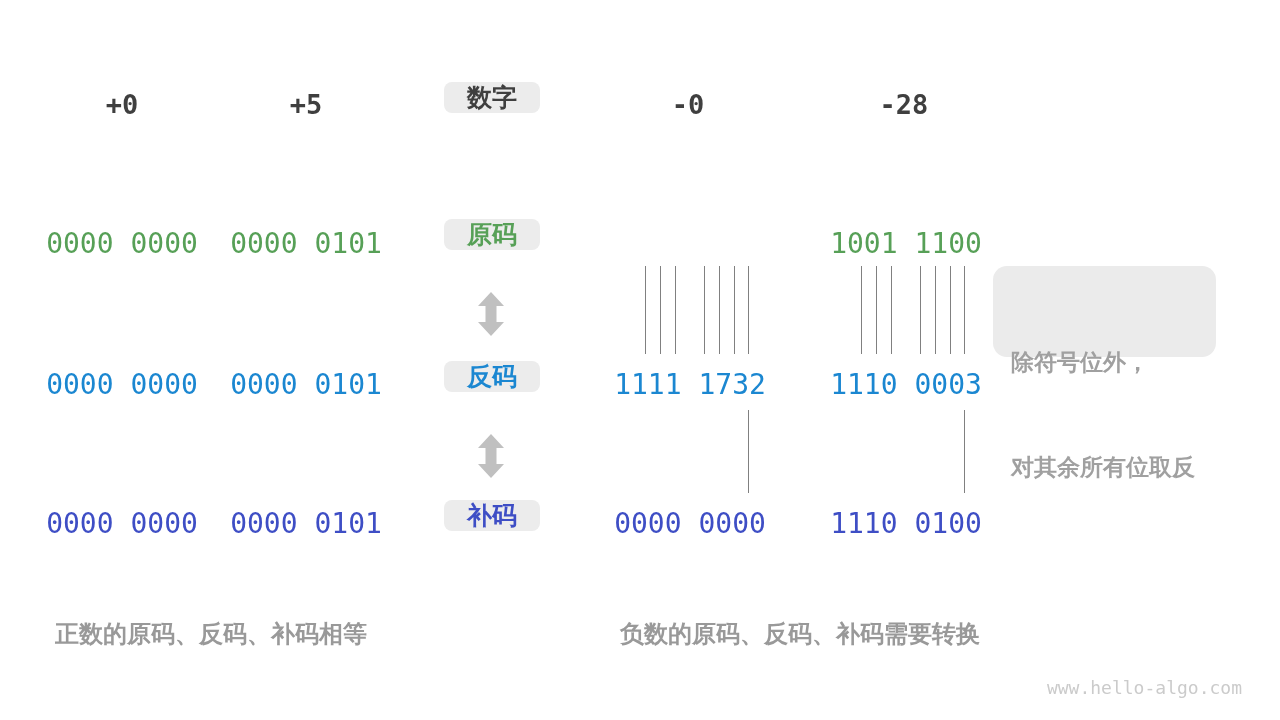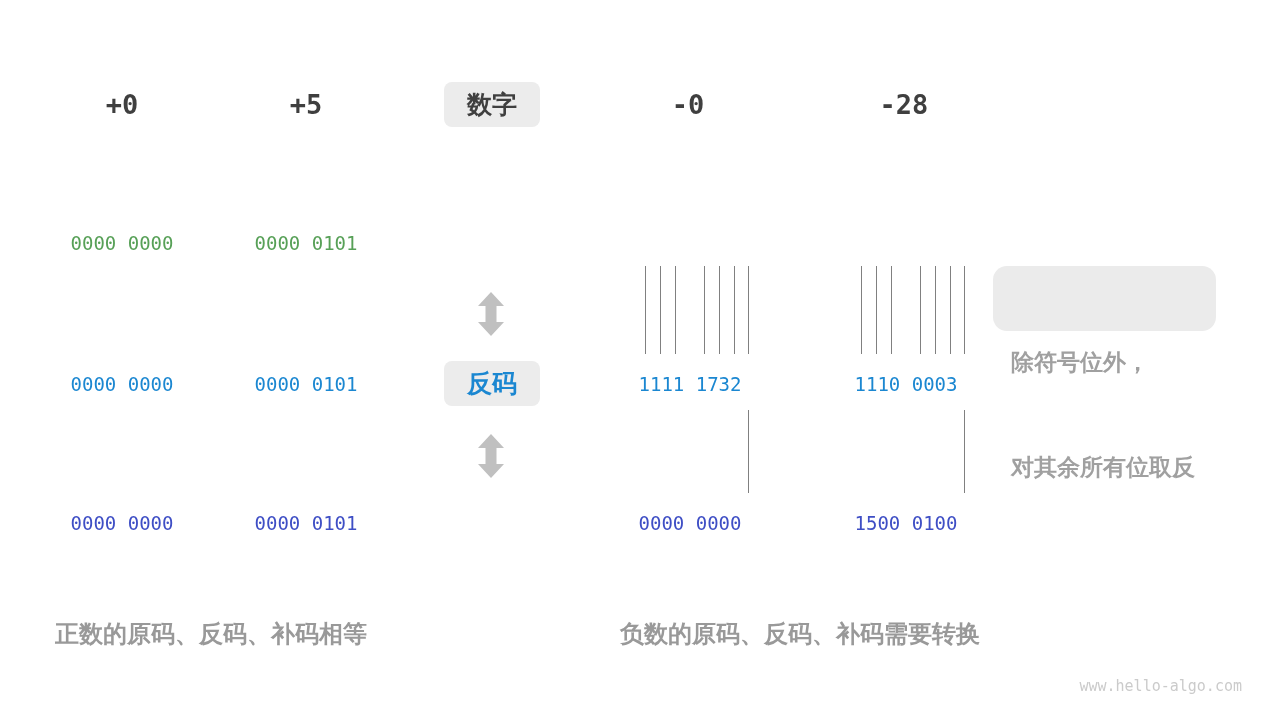--- a/index.html
+++ b/index.html
@@ -13,75 +13,79 @@
     position:relative; width:1280px; height:720px; background:#ffffff;
     font-family:"Liberation Sans", sans-serif; overflow:hidden;
   }
   .num-head{
     position:absolute; transform:translateX(-50%);
     font-family:"DejaVu Sans Mono", monospace; font-weight:bold;
     font-size:27px; color:var(--dark); white-space:pre; top:89px;
   }
   .bin{
     position:absolute; transform:translateX(-50%);
-    font-family:"DejaVu Sans Mono", monospace; font-size:19px;
+    font-family:"DejaVu Sans Mono", monospace; font-size:28px;
     white-space:pre; line-height:29px;
   }
   .bin.green{color:var(--green); top:229px;}
   .bin.blue{color:var(--blue); top:370px;}
   .bin.indigo{color:var(--indigo); top:509px;}
   .label-box{
-    position:absolute; left:444px; width:96px; height:45px;
+    position:absolute; left:444px; width:96px; height:31px;
     background:var(--boxbg); border-radius:8px;
     display:flex; align-items:center; justify-content:center;
     font-size:25px; font-weight:bold;
   }
   .label-box.t-head{top:82px; color:var(--dark);}
   .label-box.t-green{top:219px; color:var(--green);}
   .label-box.t-blue{top:361px; color:var(--blue);}
   .label-box.t-indigo{top:500px; color:var(--indigo);}
   .updown{position:absolute; left:478px; width:26px; height:44px;}
   .updown svg{display:block;}
   .vline{
     position:absolute; width:1px; background:var(--line);
   }
   .ann-box{
     position:absolute; background:var(--annbg); border-radius:14px;
     color:var(--graytext); font-weight:bold; font-size:23px;
     line-height:35px; padding:9px 18px; box-sizing:border-box; white-space:pre;
   }
-  .ann-flip{left:993px; top:266px; width:223px; height:65px;}
+  .ann-flip{left:993px; top:266px; width:223px; height:91px;}
   .ann-add{left:993px; top:428px; width:254px; height:46px; border-radius:12px; line-height:28px;}
   .caption{
     position:absolute; top:618px; font-size:24px; font-weight:bold;
     color:var(--caption); white-space:pre;
   }
   .caption.left{left:55px;}
   .caption.right{left:620px;}
   .watermark{
     position:absolute; right:38px; top:677px;
-    font-family:"DejaVu Sans Mono", monospace; font-size:15px;
+    font-family:"DejaVu Sans Mono", monospace; font-size:18px;
     color:var(--watermark);
   }
 </style>
 </head>
 <body>
 
 <div class="canvas">
 
   <div class="num-head" style="left:122px">+0</div>
   <div class="num-head" style="left:306px">+5</div>
   <div class="label-box t-head">
     <span>数字</span>
   </div>
   <div class="num-head" style="left:688px">-0</div>
   <div class="num-head" style="left:904px">-28</div>
 
   <div class="bin green" style="left:122px">0000 0000</div>
   <div class="bin green" style="left:306px">0000 0101</div>
+  <div class="label-box t-green">
+    <span>原码</span>
+  </div>
+  <div class="bin green" style="left:906px">1001 1100</div>
 
   <div>
     <div class="vline" style="left:645px;top:266px;height:88px"></div>
     <div class="vline" style="left:660px;top:266px;height:88px"></div>
     <div class="vline" style="left:675px;top:266px;height:88px"></div>
     <div class="vline" style="left:704px;top:266px;height:88px"></div>
     <div class="vline" style="left:719px;top:266px;height:88px"></div>
     <div class="vline" style="left:734px;top:266px;height:88px"></div>
     <div class="vline" style="left:748px;top:266px;height:88px"></div>
   </div>
@@ -116,22 +120,25 @@
   </div>
 
   <div class="updown" style="top:434px">
     <svg width="26" height="44" viewBox="0 0 26 44">
       <path d="M13 0 L26 14 L18.5 14 L18.5 30 L26 30 L13 44 L0 30 L7.5 30 L7.5 14 L0 14 Z" fill="#C0C0C0"></path>
     </svg>
   </div>
 
   <div class="bin indigo" style="left:122px">0000 0000</div>
   <div class="bin indigo" style="left:306px">0000 0101</div>
+  <div class="label-box t-indigo">
+    <span>补码</span>
+  </div>
   <div class="bin indigo" style="left:690px">0000 0000</div>
-  <div class="bin indigo" style="left:906px">1500 0100</div>
+  <div class="bin indigo" style="left:906px">1110 0100</div>
 
   <div class="ann-box ann-flip">
     <div>除符号位外，</div>
     <div>对其余所有位取反</div>
   </div>
 
 
   <div class="caption right">负数的原码、反码、补码需要转换</div>
   <div class="caption left">正数的原码、反码、补码相等</div>
 

